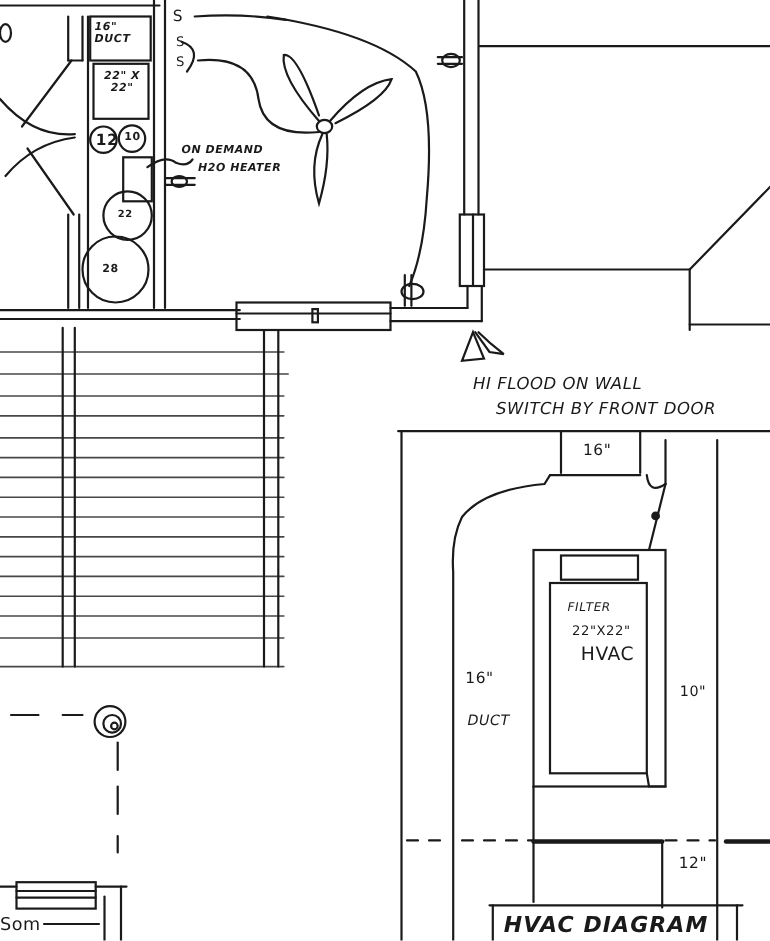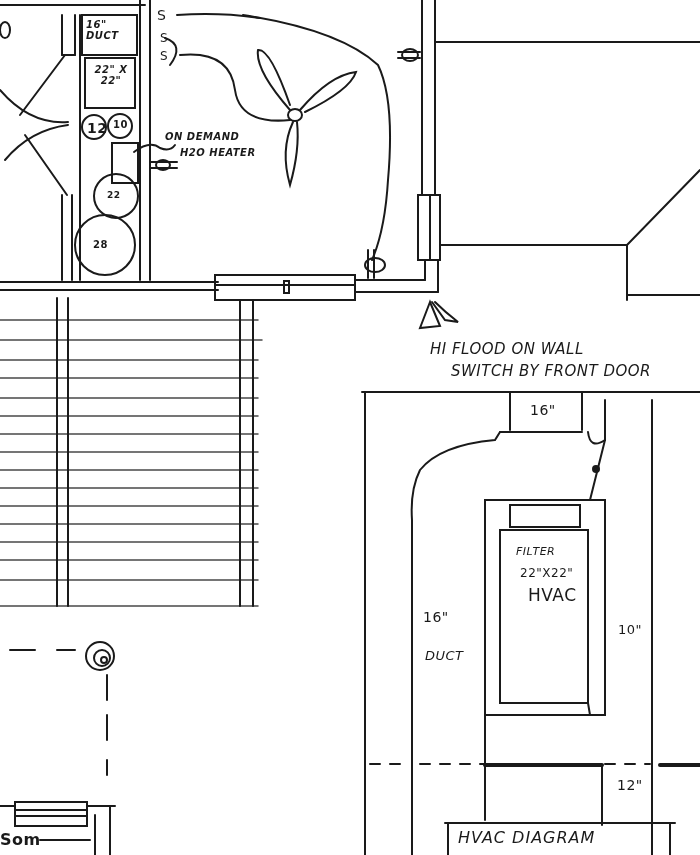--- a/index.html
+++ b/index.html
@@ -178,14 +178,14 @@
 <div class="lbl hand" style="left:430px;top:342px;font-size:15px;font-weight:normal;">HI FLOOD ON WALL</div>
 <div class="lbl hand" style="left:451px;top:364px;font-size:15px;font-weight:normal;">SWITCH BY FRONT DOOR</div>
 <div class="lbl" style="left:530px;top:403px;font-size:14px;font-weight:normal;">16"</div>
 <div class="lbl hand" style="left:516px;top:510px;font-size:11px;font-weight:normal;margin-top:36px;">FILTER</div>
 <div class="lbl" style="left:520px;top:567px;font-size:12px;font-weight:normal;">22"X22"</div>
 <div class="lbl" style="left:528px;top:587px;font-size:17px;font-weight:normal;">HVAC</div>
 <div class="lbl" style="left:618px;top:623px;font-size:13px;font-weight:normal;">10"</div>
 <div class="lbl" style="left:423px;top:610px;font-size:14px;font-weight:normal;">16"</div>
 <div class="lbl hand" style="left:425px;top:632px;font-size:13px;font-weight:normal;margin-top:17px;">DUCT</div>
 <div class="lbl" style="left:617px;top:778px;font-size:14px;font-weight:normal;">12"</div>
-<div class="lbl hand" style="left:458px;top:830px;font-size:16px;font-weight:normal;letter-spacing:1px;">HVAC DIAGRAM</div>
-<div class="lbl" style="left:0px;top:832px;font-size:16px;font-weight:bold;text-transform:none;">Som</div>
+<div class="lbl hand" style="left:458px;top:830px;font-size:20px;font-weight:bold;letter-spacing:1px;">HVAC DIAGRAM</div>
+<div class="lbl" style="left:0px;top:832px;font-size:16px;font-weight:normal;text-transform:none;">Som</div>
 
 </body></html>

